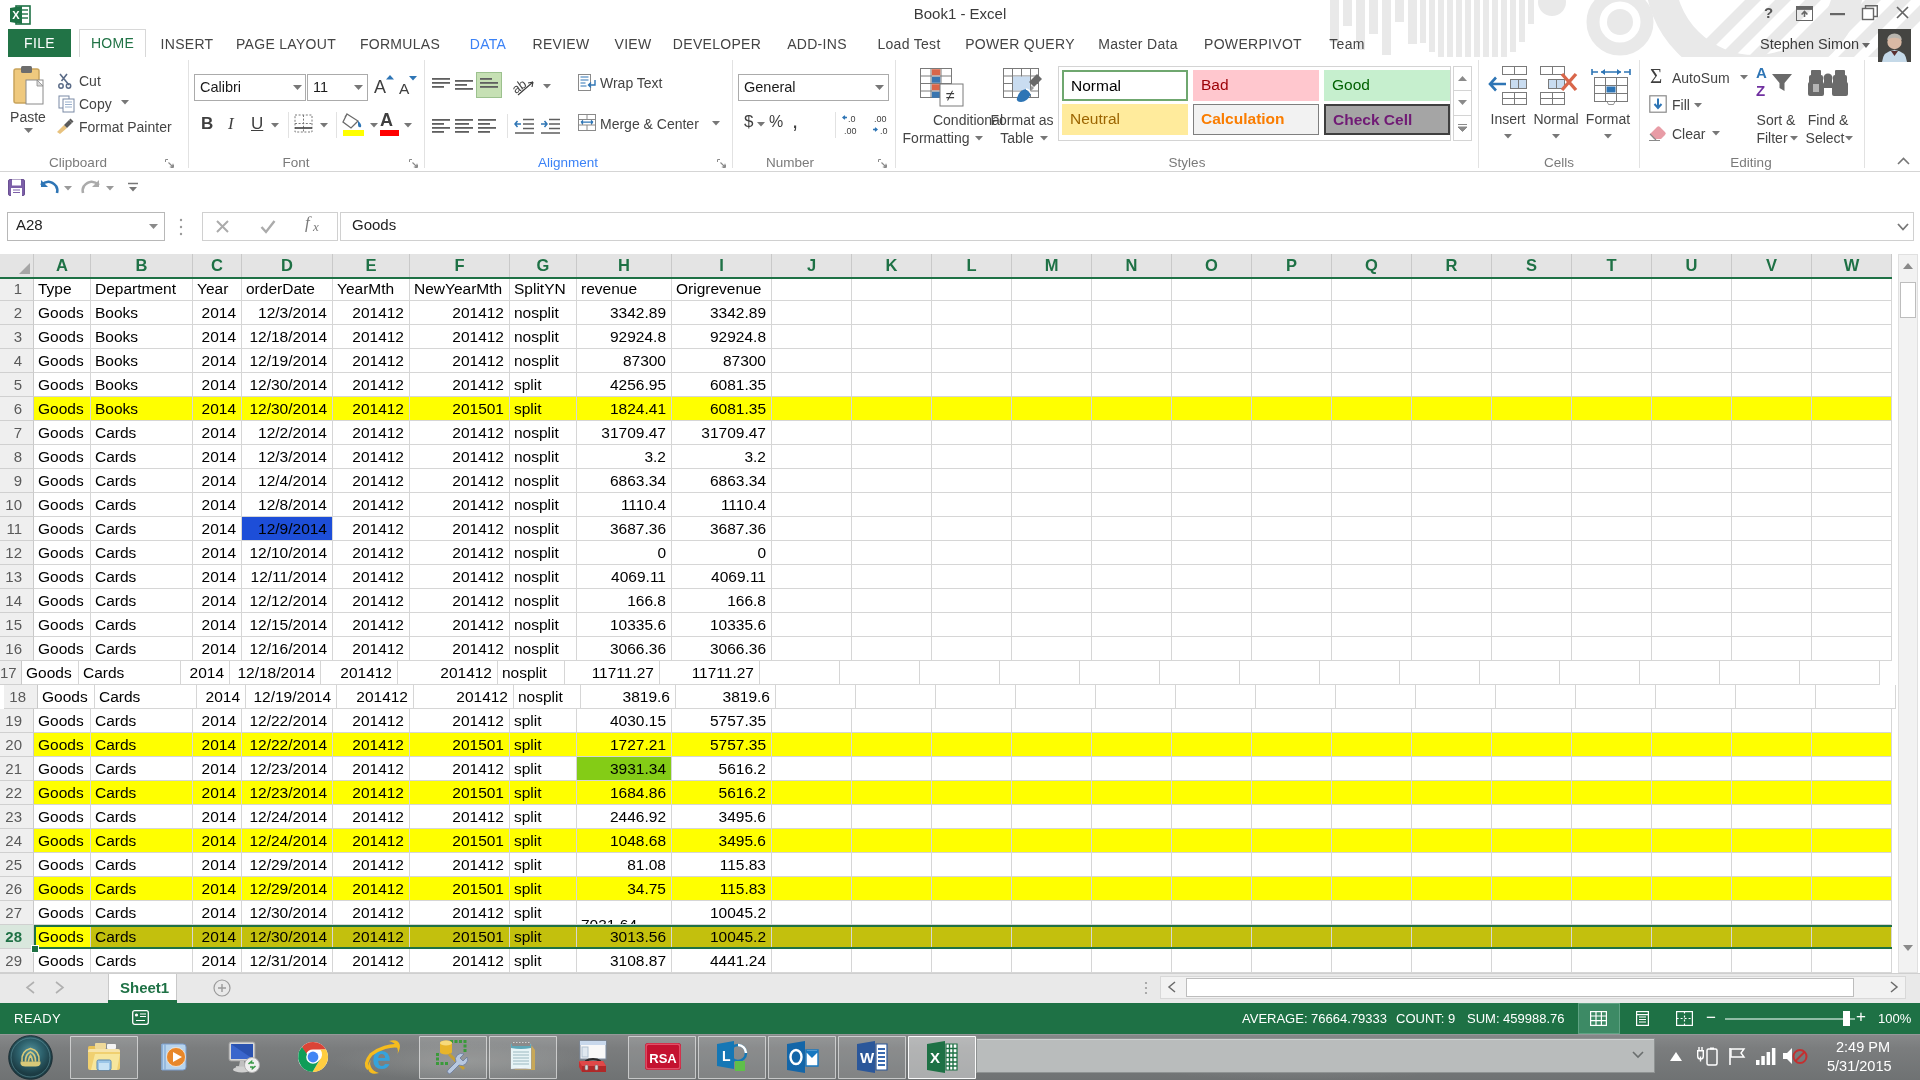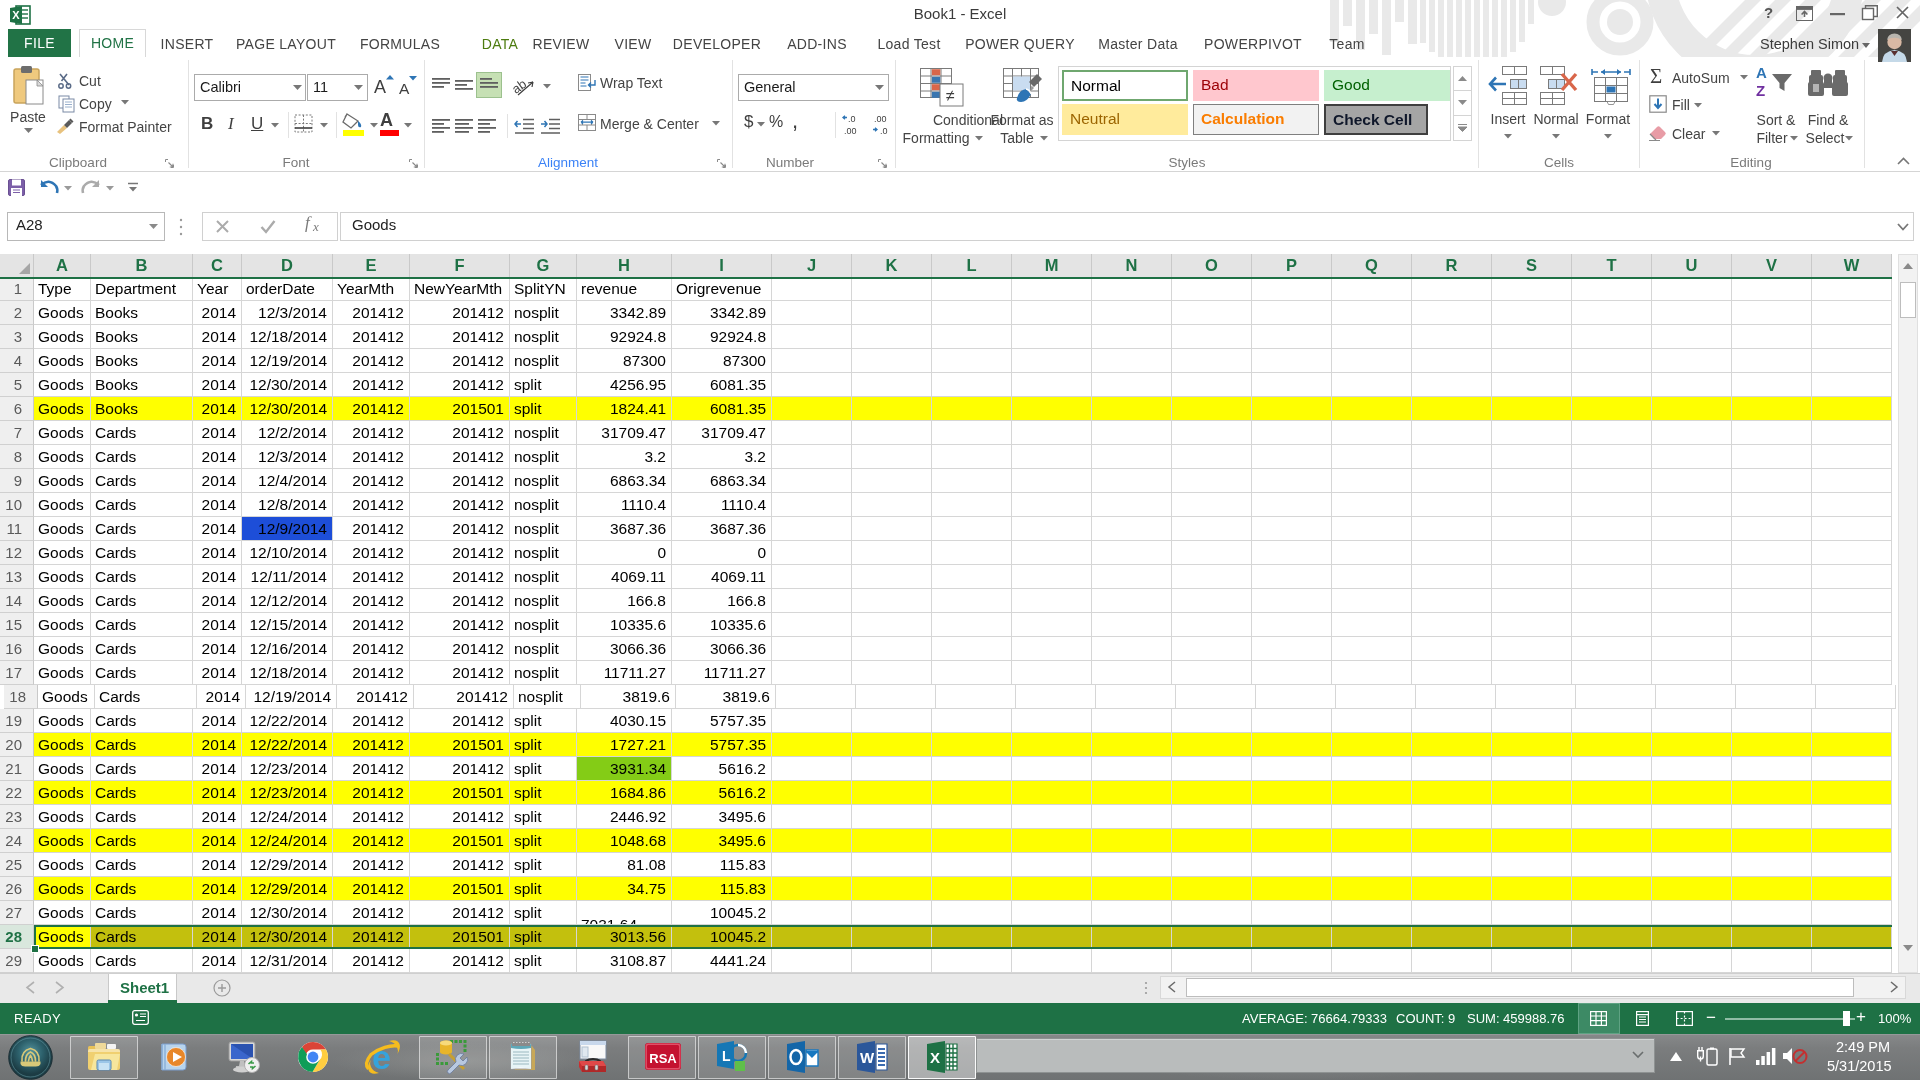--- a/index.html
+++ b/index.html
@@ -66,21 +66,21 @@
 <svg class="a" style="left:1896px;top:6px" width="13" height="13" viewBox="0 0 13 13">
  <path d="M1 1 L12 12 M12 1 L1 12" stroke="#666" stroke-width="1.7"></path>
 </svg>
 <div class="a" style="left:8px;top:29px;width:63px;height:28px;background:#217346;color:#fff;
  font-size:14px;text-align:center;line-height:28px;letter-spacing:0.3px;">FILE</div>
 <div class="a" style="left:79px;top:29px;width:67px;height:28px;background:#fff;border:1px solid #D8D8D8;border-bottom:none;
  box-sizing:border-box;color:#217346;font-size:14px;text-align:center;line-height:27px;letter-spacing:0.3px;">HOME</div>
 <div class="tx" style="left:187px;top:36px;transform:translateX(-50%);font-size:14px;color:#444444;letter-spacing:0.3px;">INSERT</div>
 <div class="tx" style="left:286px;top:36px;transform:translateX(-50%);font-size:14px;color:#444444;letter-spacing:0.3px;">PAGE LAYOUT</div>
 <div class="tx" style="left:400px;top:36px;transform:translateX(-50%);font-size:14px;color:#444444;letter-spacing:0.3px;">FORMULAS</div>
-<div class="tx" style="left:488px;top:36px;transform:translateX(-50%);font-size:14px;color:#4d7c0f;letter-spacing:0.3px;margin-left:12px;">DATA</div>
+<div class="tx" style="left:488px;top:36px;transform:translateX(-50%);font-size:14px;color:#3b82f6;letter-spacing:0.3px;">DATA</div>
 <div class="tx" style="left:561px;top:36px;transform:translateX(-50%);font-size:14px;color:#444444;letter-spacing:0.3px;">REVIEW</div>
 <div class="tx" style="left:633px;top:36px;transform:translateX(-50%);font-size:14px;color:#444444;letter-spacing:0.3px;">VIEW</div>
 <div class="tx" style="left:717px;top:36px;transform:translateX(-50%);font-size:14px;color:#444444;letter-spacing:0.3px;">DEVELOPER</div>
 <div class="tx" style="left:817px;top:36px;transform:translateX(-50%);font-size:14px;color:#444444;letter-spacing:0.3px;">ADD-INS</div>
 <div class="tx" style="left:909px;top:36px;transform:translateX(-50%);font-size:14px;color:#444444;letter-spacing:0.3px;">Load Test</div>
 <div class="tx" style="left:1020px;top:36px;transform:translateX(-50%);font-size:14px;color:#444444;letter-spacing:0.3px;">POWER QUERY</div>
 <div class="tx" style="left:1138px;top:36px;transform:translateX(-50%);font-size:14px;color:#444444;letter-spacing:0.3px;">Master Data</div>
 <div class="tx" style="left:1253px;top:36px;transform:translateX(-50%);font-size:14px;color:#444444;letter-spacing:0.3px;">POWERPIVOT</div>
 <div class="tx" style="left:1347px;top:36px;transform:translateX(-50%);font-size:14px;color:#444444;letter-spacing:0.3px;">Team</div>
 <div class="tx" style="left:1760px;top:36px;font-size:14.5px;color:#3b3b3b;">Stephen Simon</div>
@@ -330,21 +330,21 @@
 <div class="tx" style="left:1017px;top:130px;transform:translateX(-50%);font-size:14px;color:#444;">Table</div>
 <svg class="a" style="left:1040px;top:136px" width="8" height="5">
     <path d="M0 0 h8 l-4 4.5 z" fill="#777"></path>
   </svg>
 <div class="a" style="left:1058px;top:66px;width:393px;height:75px;border:1px solid #D4D4D4;box-sizing:border-box;background:#fff;"></div>
 <div class="a" style="left:1062px;top:70px;width:126px;height:31px;background:#FFFFFF;border:2px solid #6FA76F;box-sizing:border-box;color:#000000;font-size:15.5px;font-weight:normal;line-height:28px;padding-left:7px;">Normal</div>
 <div class="a" style="left:1193px;top:70px;width:126px;height:31px;background:#FFC7CE;border:1px solid #FFC7CE;box-sizing:border-box;color:#9C0006;font-size:15.5px;font-weight:normal;line-height:28px;padding-left:7px;">Bad</div>
 <div class="a" style="left:1324px;top:70px;width:126px;height:31px;background:#C6EFCE;border:1px solid #C6EFCE;box-sizing:border-box;color:#006100;font-size:15.5px;font-weight:normal;line-height:28px;padding-left:7px;">Good</div>
 <div class="a" style="left:1062px;top:104px;width:126px;height:31px;background:#FFEB9C;border:1px solid #FFEB9C;box-sizing:border-box;color:#9C6500;font-size:15.5px;font-weight:normal;line-height:28px;padding-left:7px;">Neutral</div>
 <div class="a" style="left:1193px;top:104px;width:126px;height:31px;background:#F2F2F2;border:1px solid #7F7F7F;box-sizing:border-box;color:#FA7D00;font-size:15.5px;font-weight:bold;line-height:28px;padding-left:7px;">Calculation</div>
-<div class="a" style="left:1324px;top:104px;width:104px;height:31px;background:#A5A5A5;border:2px solid #3F3F3F;box-sizing:border-box;color:#0f172a;font-size:15.5px;font-weight:bold;line-height:28px;padding-left:7px;">Check Cell</div>
+<div class="a" style="left:1324px;top:104px;width:126px;height:31px;background:#A5A5A5;border:2px solid #3F3F3F;box-sizing:border-box;color:#701a75;font-size:15.5px;font-weight:bold;line-height:28px;padding-left:7px;">Check Cell</div>
 <div class="a" style="left:1453px;top:66px;width:19px;height:75px;border:1px solid #D4D4D4;box-sizing:border-box;"></div>
 <div class="a" style="left:1453px;top:90px;width:19px;height:1px;background:#D4D4D4;"></div>
 <div class="a" style="left:1453px;top:115px;width:19px;height:1px;background:#D4D4D4;"></div>
 <svg class="a" style="left:1458px;top:76px" width="9" height="6">
     <path d="M4.5 0 L9 5 H0 Z" fill="#8a8a8a"></path>
   </svg>
 <svg class="a" style="left:1458px;top:100px" width="9" height="6">
     <path d="M0 0 h9 l-4.5 5 z" fill="#8a8a8a"></path>
   </svg>
 <svg class="a" style="left:1458px;top:123px" width="9" height="9">
@@ -937,21 +937,21 @@
       <div style="width:80px;height:24px;background:#FFFFFF;border-right:1px solid #D6D6D6;border-bottom:1px solid #D6D6D6;box-sizing:border-box;font-size:15.5px;line-height:23px;text-align:left;padding:0 4px;white-space:nowrap;overflow:hidden;"></div>
       <div style="width:80px;height:24px;background:#FFFFFF;border-right:1px solid #D6D6D6;border-bottom:1px solid #D6D6D6;box-sizing:border-box;font-size:15.5px;line-height:23px;text-align:left;padding:0 4px;white-space:nowrap;overflow:hidden;"></div>
       <div style="width:80px;height:24px;background:#FFFFFF;border-right:1px solid #D6D6D6;border-bottom:1px solid #D6D6D6;box-sizing:border-box;font-size:15.5px;line-height:23px;text-align:left;padding:0 4px;white-space:nowrap;overflow:hidden;"></div>
       <div style="width:80px;height:24px;background:#FFFFFF;border-right:1px solid #D6D6D6;border-bottom:1px solid #D6D6D6;box-sizing:border-box;font-size:15.5px;line-height:23px;text-align:left;padding:0 4px;white-space:nowrap;overflow:hidden;"></div>
       <div style="width:80px;height:24px;background:#FFFFFF;border-right:1px solid #D6D6D6;border-bottom:1px solid #D6D6D6;box-sizing:border-box;font-size:15.5px;line-height:23px;text-align:left;padding:0 4px;white-space:nowrap;overflow:hidden;"></div>
       <div style="width:80px;height:24px;background:#FFFFFF;border-right:1px solid #D6D6D6;border-bottom:1px solid #D6D6D6;box-sizing:border-box;font-size:15.5px;line-height:23px;text-align:left;padding:0 4px;white-space:nowrap;overflow:hidden;"></div>
       <div style="width:80px;height:24px;background:#FFFFFF;border-right:1px solid #D6D6D6;border-bottom:1px solid #D6D6D6;box-sizing:border-box;font-size:15.5px;line-height:23px;text-align:left;padding:0 4px;white-space:nowrap;overflow:hidden;"></div>
       <div style="width:80px;height:24px;background:#FFFFFF;border-right:1px solid #D6D6D6;border-bottom:1px solid #D6D6D6;box-sizing:border-box;font-size:15.5px;line-height:23px;text-align:left;padding:0 4px;white-space:nowrap;overflow:hidden;"></div>
     </div>
     <div style="position:absolute;left:0;top:384px;height:24px;display:flex;">
-      <div style="width:34px;height:24px;background:#EFEFEF;border-right:1px solid #C9C9C9;border-bottom:1px solid #D0D0D0;box-sizing:border-box;color:#5a5a5a;font-weight:normal;font-size:15px;text-align:right;padding-right:11px;line-height:23px;">17</div>
+      <div style="width:22px;height:24px;background:#EFEFEF;border-right:1px solid #C9C9C9;border-bottom:1px solid #D0D0D0;box-sizing:border-box;color:#5a5a5a;font-weight:normal;font-size:15px;text-align:right;padding-right:11px;line-height:23px;">17</div>
       <div style="width:57px;height:24px;background:#FFFFFF;border-right:1px solid #D6D6D6;border-bottom:1px solid #D6D6D6;box-sizing:border-box;font-size:15.5px;line-height:23px;text-align:left;padding:0 4px;white-space:nowrap;overflow:hidden;">Goods</div>
       <div style="width:102px;height:24px;background:#FFFFFF;border-right:1px solid #D6D6D6;border-bottom:1px solid #D6D6D6;box-sizing:border-box;font-size:15.5px;line-height:23px;text-align:left;padding:0 4px;white-space:nowrap;overflow:hidden;">Cards</div>
       <div style="width:49px;height:24px;background:#FFFFFF;border-right:1px solid #D6D6D6;border-bottom:1px solid #D6D6D6;box-sizing:border-box;font-size:15.5px;line-height:23px;text-align:right;padding:0 5px 0 4px;white-space:nowrap;overflow:hidden;">2014</div>
       <div style="width:91px;height:24px;background:#FFFFFF;border-right:1px solid #D6D6D6;border-bottom:1px solid #D6D6D6;box-sizing:border-box;font-size:15.5px;line-height:23px;text-align:right;padding:0 5px 0 4px;white-space:nowrap;overflow:hidden;">12/18/2014</div>
       <div style="width:77px;height:24px;background:#FFFFFF;border-right:1px solid #D6D6D6;border-bottom:1px solid #D6D6D6;box-sizing:border-box;font-size:15.5px;line-height:23px;text-align:right;padding:0 5px 0 4px;white-space:nowrap;overflow:hidden;">201412</div>
       <div style="width:100px;height:24px;background:#FFFFFF;border-right:1px solid #D6D6D6;border-bottom:1px solid #D6D6D6;box-sizing:border-box;font-size:15.5px;line-height:23px;text-align:right;padding:0 5px 0 4px;white-space:nowrap;overflow:hidden;">201412</div>
       <div style="width:67px;height:24px;background:#FFFFFF;border-right:1px solid #D6D6D6;border-bottom:1px solid #D6D6D6;box-sizing:border-box;font-size:15.5px;line-height:23px;text-align:left;padding:0 4px;white-space:nowrap;overflow:hidden;">nosplit</div>
       <div style="width:95px;height:24px;background:#FFFFFF;border-right:1px solid #D6D6D6;border-bottom:1px solid #D6D6D6;box-sizing:border-box;font-size:15.5px;line-height:23px;text-align:right;padding:0 5px 0 4px;white-space:nowrap;overflow:hidden;">11711.27</div>
       <div style="width:100px;height:24px;background:#FFFFFF;border-right:1px solid #D6D6D6;border-bottom:1px solid #D6D6D6;box-sizing:border-box;font-size:15.5px;line-height:23px;text-align:right;padding:0 5px 0 4px;white-space:nowrap;overflow:hidden;">11711.27</div>
       <div style="width:80px;height:24px;background:#FFFFFF;border-right:1px solid #D6D6D6;border-bottom:1px solid #D6D6D6;box-sizing:border-box;font-size:15.5px;line-height:23px;text-align:left;padding:0 4px;white-space:nowrap;overflow:hidden;"></div>

